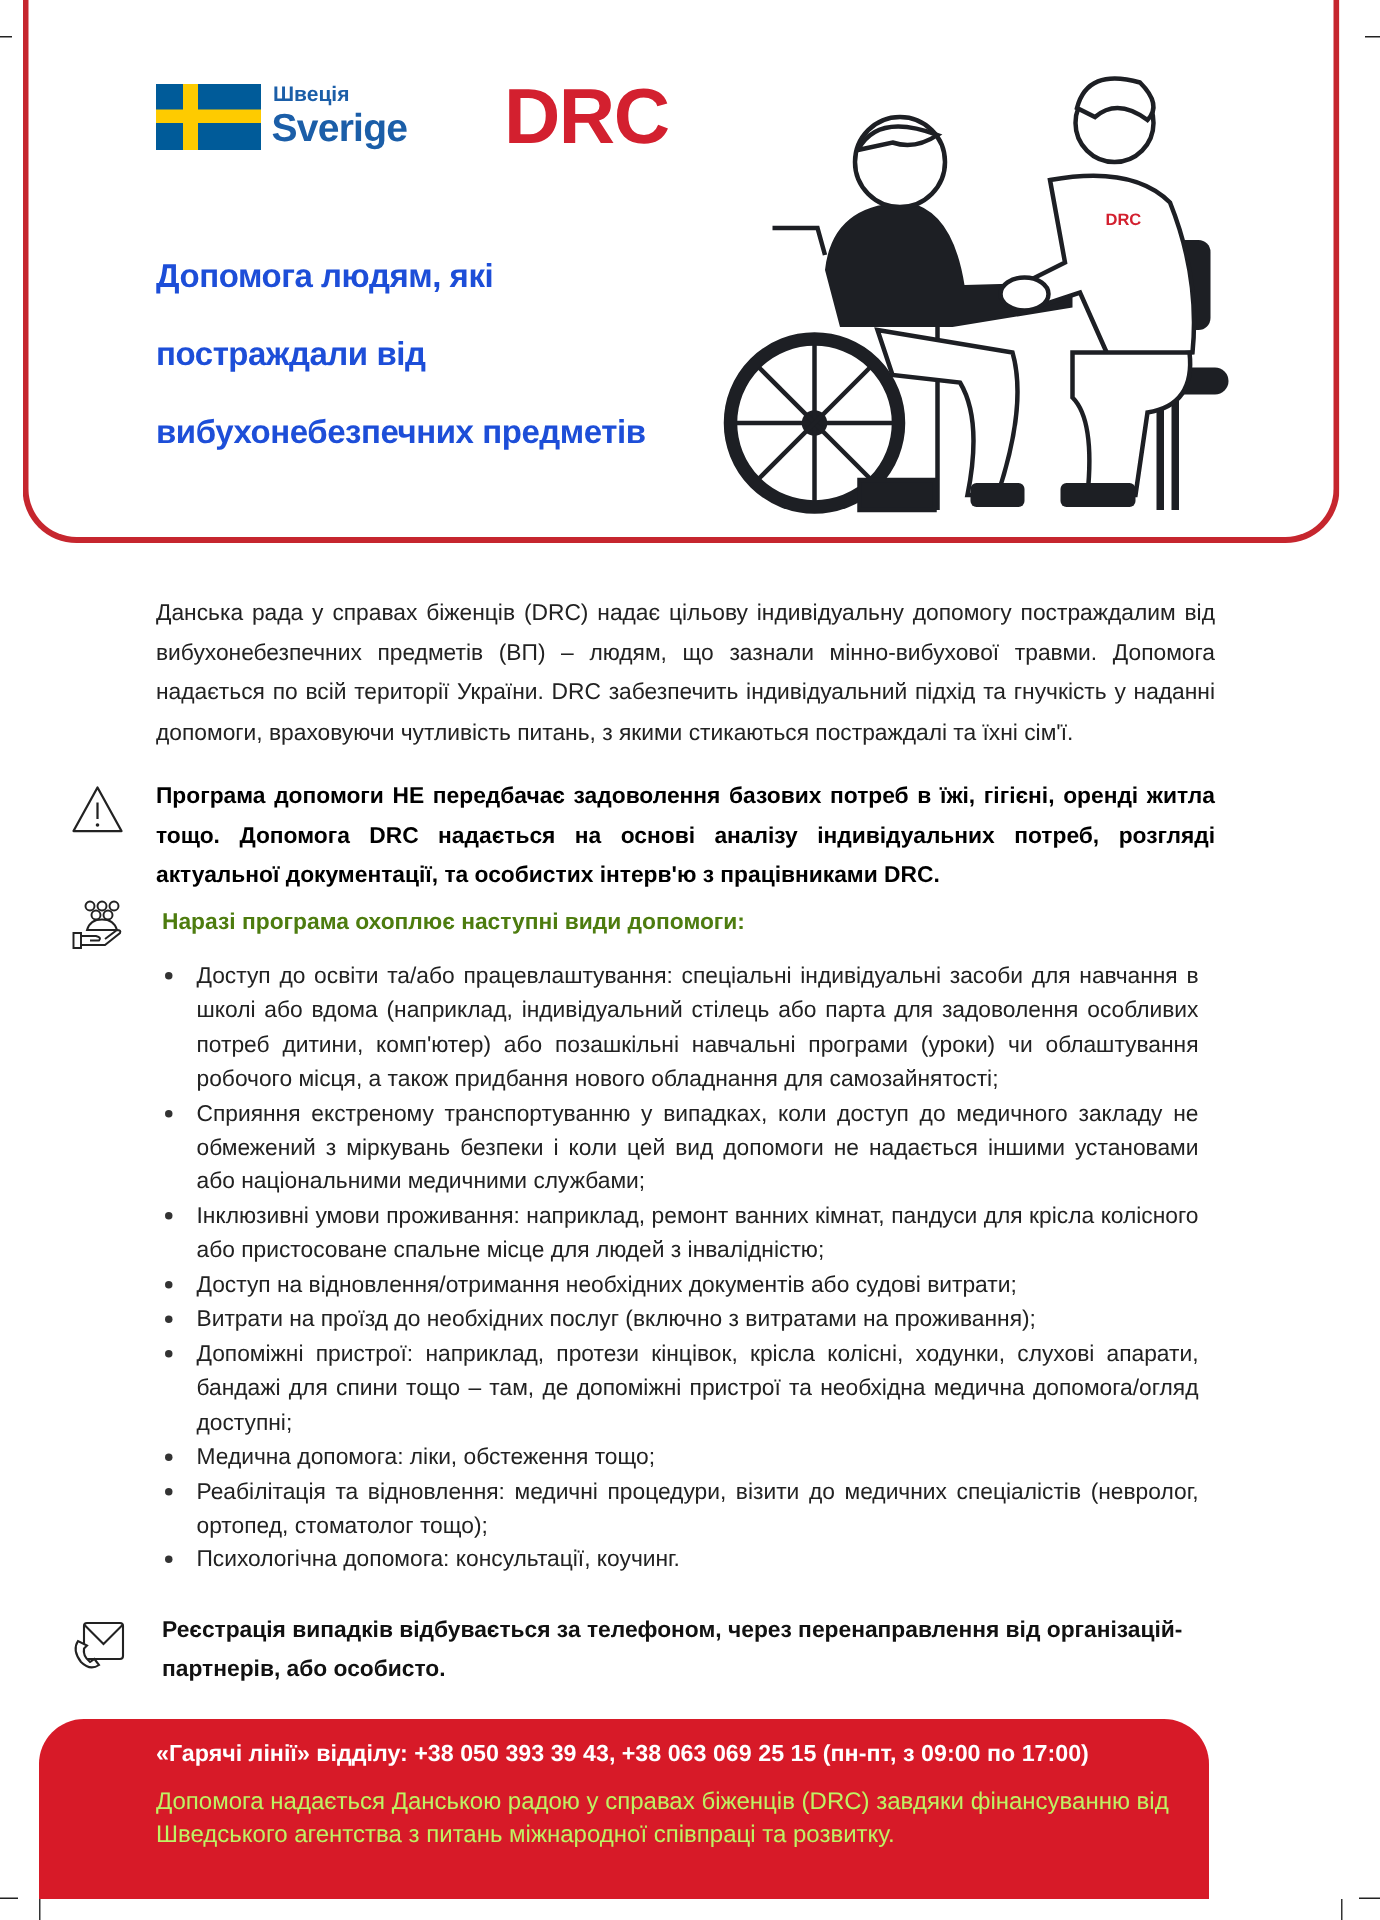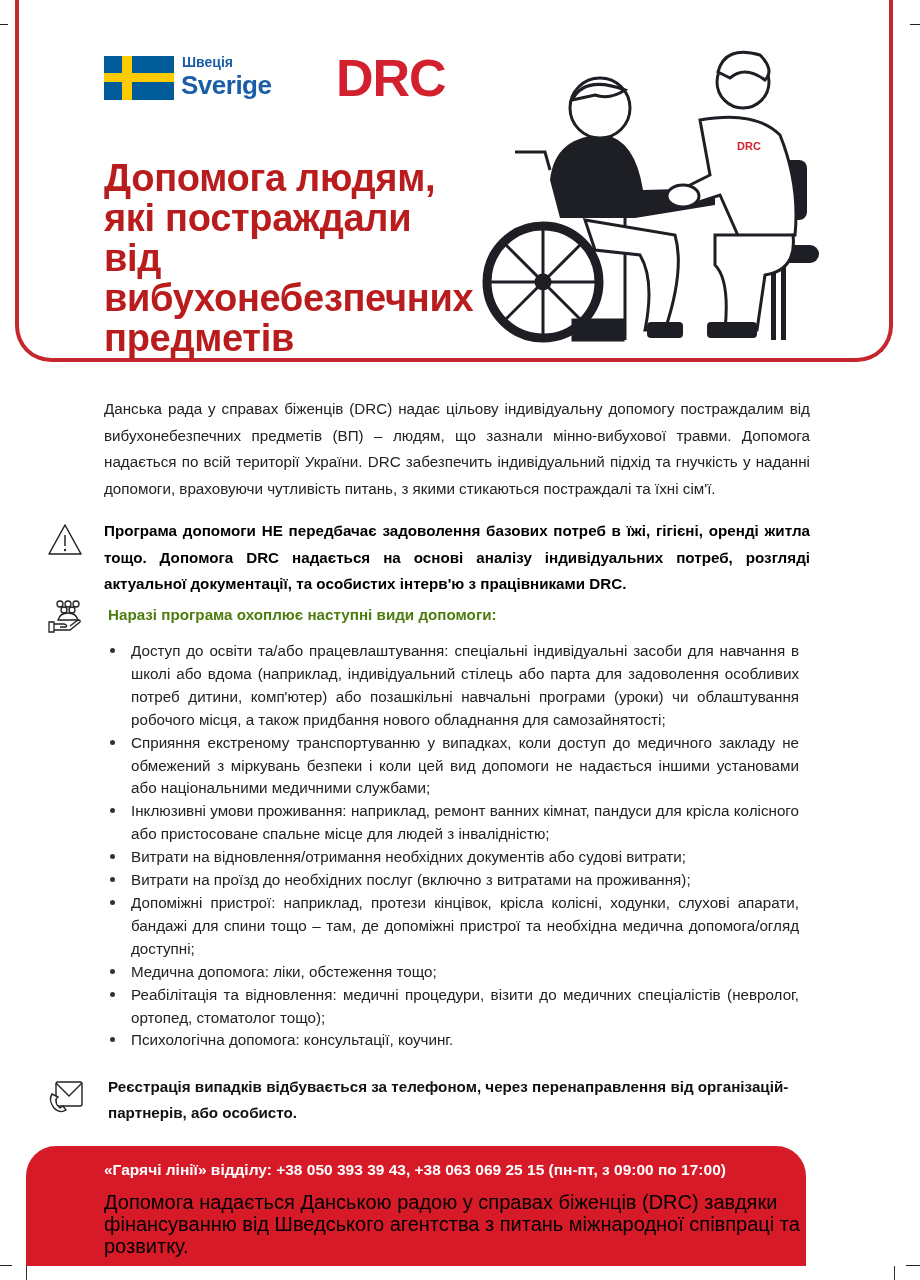--- a/index.html
+++ b/index.html
@@ -16,21 +16,21 @@
   }
   .logo-sweden { position: absolute; left: 104px; top: 56px; width: 180px; height: 48px; }
   .flag { position: absolute; left: 0; top: 0; width: 70px; height: 44px; background: #005b99; }
   .flag .v { position: absolute; left: 18px; top: 0; width: 10px; height: 44px; background: #fecb00; }
   .flag .h { position: absolute; left: 0; top: 17px; width: 70px; height: 9px; background: #fecb00; }
   .sw-top { position: absolute; left: 78px; top: -2px; font-size: 14px; color: #1b5ea8; font-weight: bold; }
   .sw-bottom { position: absolute; left: 77px; top: 14px; font-size: 26px; color: #1b5ea8; font-weight: bold; letter-spacing: -0.5px; }
   .logo-drc { position: absolute; left: 336px; top: 52px; font-size: 52px; font-weight: bold; color: #d3202f; letter-spacing: -1px; line-height: 1; }
   .title {
     position: absolute; left: 104px; top: 158px; width: 370px;
-    font-size: 38px; font-weight: bold; line-height: 40px; color: #b91c1c;
+    font-size: 22px; font-weight: bold; line-height: 52px; color: #1d4ed8;
     letter-spacing: -0.3px;
   }
   .illustration { position: absolute; left: 475px; top: 40px; width: 350px; height: 305px; }
   .intro {
     position: absolute; left: 104px; top: 396px; width: 706px;
     font-size: 15.2px; line-height: 26.5px; text-align: justify; color: #222;
   }
   .icon-box { position: absolute; }
   .warning {
     position: absolute; left: 104px; top: 518px; width: 706px;
@@ -53,21 +53,21 @@
     font-size: 15.2px; line-height: 26px; font-weight: bold; color: #111;
   }
   .footer {
     position: absolute; left: 26px; top: 1146px; width: 780px; height: 120px;
     background: #d71a28; border-radius: 30px 30px 0 0;
   }
   .hotline {
     position: absolute; left: 78px; top: 15px; font-size: 15.5px; font-weight: bold; color: #fff;
   }
   .funding {
-    position: absolute; left: 78px; top: 45px; width: 700px; font-size: 20px; line-height: 22px; color: #000000;
+    position: absolute; left: 78px; top: 45px; width: 700px; font-size: 16px; line-height: 22px; color: #bef264;
   }
   .footer-bottom-line { position: absolute; left: 26px; top: 1266px; width: 869px; height: 14px; border-left: 1px solid #333; border-right: 1px solid #333; box-sizing: border-box; background: #fff; }
 </style>
 </head>
 <body>
 
 <div class="crop-mark" style="left:0;top:24px;width:8px;height:1px;"></div>
 <div class="crop-mark" style="left:910px;top:24px;width:10px;height:1px;"></div>
 <div class="crop-mark" style="left:0;top:1265px;width:12px;height:1px;"></div>
 <div class="crop-mark" style="left:906px;top:1265px;width:14px;height:1px;"></div>
@@ -149,21 +149,21 @@
     <path d="M3 24 L8 24 L8 34 L3 34 Z"></path>
     <path d="M8 26 L18 26 Q22 27 20 29 L14 29 M8 32 L24 32 L34 24 Q35 22 32 22 L24 28"></path>
   </g>
 </svg>
 <div class="programs-heading">Наразі програма охоплює наступні види допомоги:</div>
 
 <ul class="list">
   <li><span class="bullet"></span><span>Доступ до освіти та/або працевлаштування: спеціальні індивідуальні засоби для навчання в школі або вдома (наприклад, індивідуальний стілець або парта для задоволення особливих потреб дитини, комп'ютер) або позашкільні навчальні програми (уроки) чи облаштування робочого місця, а також придбання нового обладнання для самозайнятості;</span></li>
   <li><span class="bullet"></span><span>Сприяння екстреному транспортуванню у випадках, коли доступ до медичного закладу не обмежений з міркувань безпеки і коли цей вид допомоги не надається іншими установами або національними медичними службами;</span></li>
   <li><span class="bullet"></span><span>Інклюзивні умови проживання: наприклад, ремонт ванних кімнат, пандуси для крісла колісного або пристосоване спальне місце для людей з інвалідністю;</span></li>
-  <li><span class="bullet"></span><span>Витрати на відновлення/отримання необхідних документів або судові витрати;</span></li>
+  <li><span class="bullet"></span><span>Доступ на відновлення/отримання необхідних документів або судові витрати;</span></li>
   <li><span class="bullet"></span><span>Витрати на проїзд до необхідних послуг (включно з витратами на проживання);</span></li>
   <li><span class="bullet"></span><span>Допоміжні пристрої: наприклад, протези кінцівок, крісла колісні, ходунки, слухові апарати, бандажі для спини тощо – там, де допоміжні пристрої та необхідна медична допомога/огляд доступні;</span></li>
   <li><span class="bullet"></span><span>Медична допомога: ліки, обстеження тощо;</span></li>
   <li><span class="bullet"></span><span>Реабілітація та відновлення: медичні процедури, візити до медичних спеціалістів (невролог, ортопед, стоматолог тощо);</span></li>
   <li><span class="bullet"></span><span>Психологічна допомога: консультації, коучинг.</span></li>
 </ul>
 
 <svg class="icon-box" style="left:46px;top:1078px;" width="40" height="38" viewBox="0 0 40 38">
   <g fill="none" stroke="#222" stroke-width="1.4">
     <rect x="10" y="4" width="26" height="24" rx="2"></rect>

